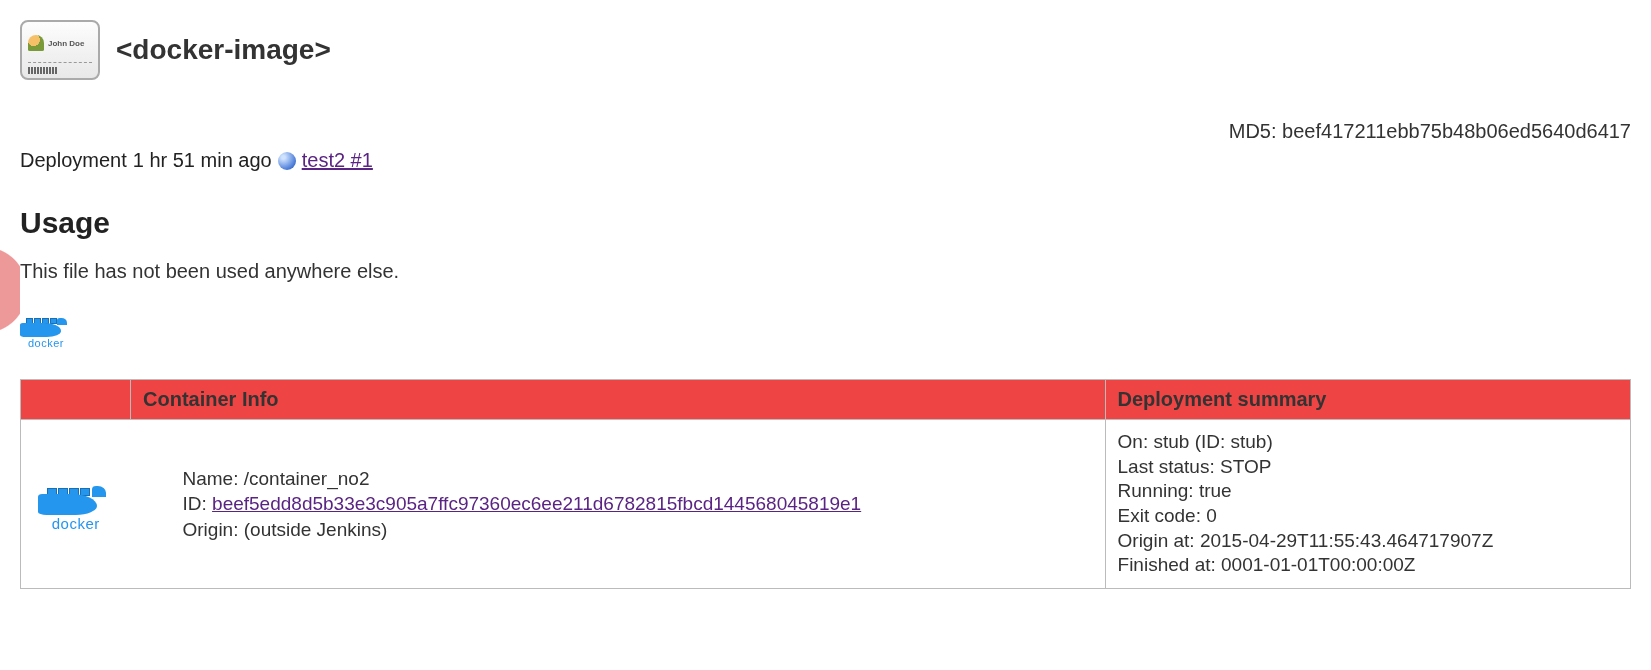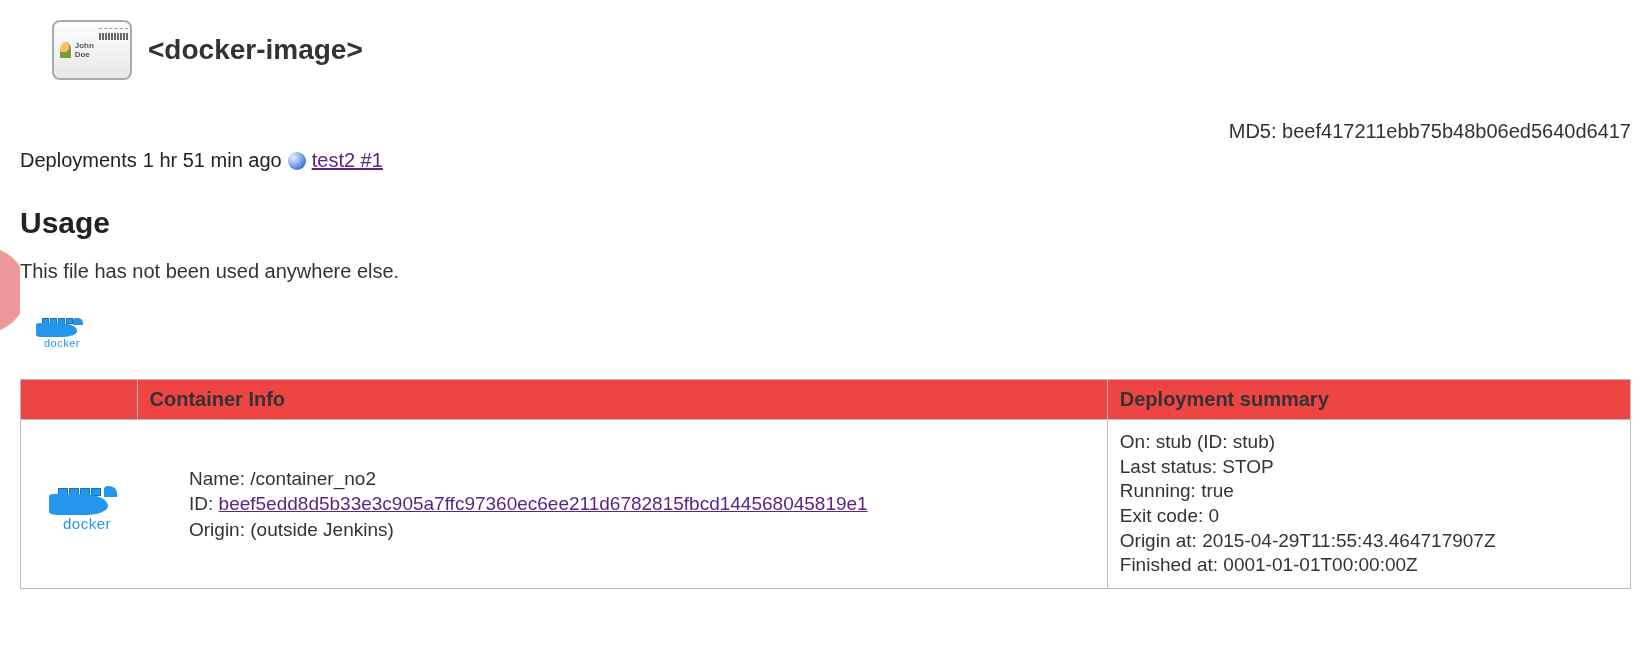--- a/index.html
+++ b/index.html
@@ -18,24 +18,23 @@
     gap: 16px;
     margin-bottom: 40px;
   }
   .badge-icon {
     width: 80px;
     height: 60px;
     border: 2px solid #aaa;
     border-radius: 8px;
     background: linear-gradient(#fdfdfd, #e8e8e8);
     display: flex;
-    flex-direction: row;
+    flex-direction: column;
     padding: 4px 6px;
     position: relative;
-    margin-left: 32px;
   }
   .badge-top {
     display: flex;
     align-items: center;
     gap: 4px;
     flex: 1;
   }
   .person {
     width: 16px; height: 16px;
     background: radial-gradient(circle at 35% 30%, #f5c068 40%, #7a9a3a 41%);
@@ -100,21 +99,20 @@
   .deploy-header {
     display: flex;
     align-items: center;
     gap: 14px;
     margin-bottom: 30px;
   }
   .docker-logo-sm, .docker-logo-lg {
     display: flex;
     flex-direction: column;
     align-items: center;
-    margin-left: 16px;
   }
   .whale-sm { width: 52px; height: 26px; position: relative; }
   .whale-lg { width: 76px; height: 38px; position: relative; }
   .whale-body {
     position: absolute;
     bottom: 0; left: 0;
     width: 78%; height: 55%;
     background: #2496ed;
     border-radius: 10% 60% 50% 20% / 20% 80% 60% 20%;
   }
@@ -196,21 +194,21 @@
   </div>
   <h1 class="page-title">&lt;docker-image&gt;</h1>
 </div>
 
 <div class="md5-row">
   <span>MD5:</span>
   <span>beef417211ebb75b48b06ed5640d6417</span>
 </div>
 
 <div class="intro-row">
-  <span>Deployments</span>
+  <span>Deployment</span>
   <span>1 hr 51 min ago</span>
   <span class="ball-icon"></span>
   <a href="#" class="link">test2 #1</a>
 </div>
 
 <h2 class="section">Usage</h2>
 <div class="usage-text">This file has not been used anywhere else.</div>
 
 <div class="deploy-header">
   <div class="docker-logo-sm">

